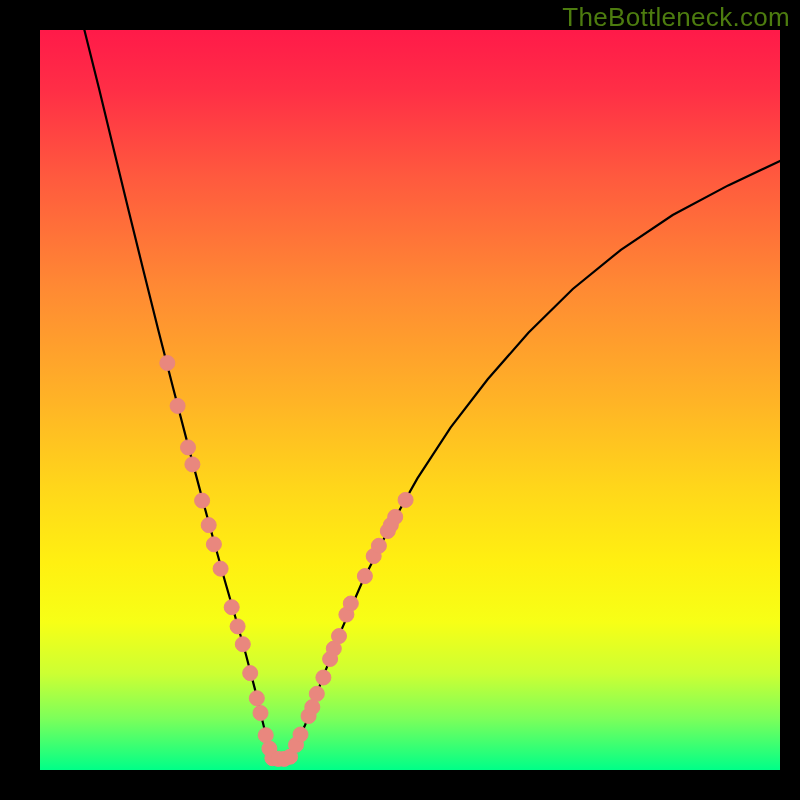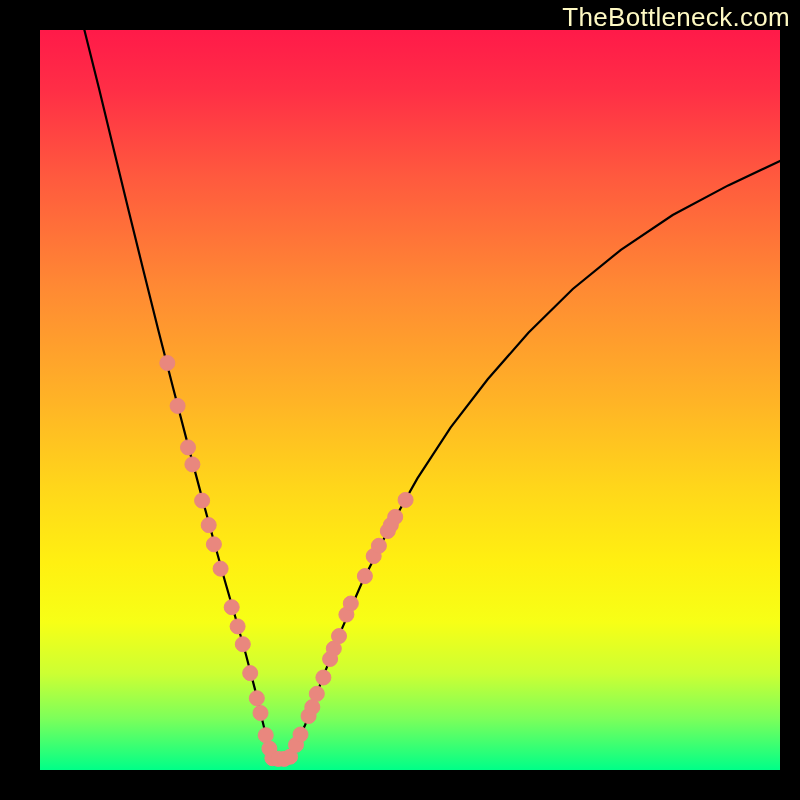--- a/index.html
+++ b/index.html
@@ -27,21 +27,21 @@
       #fff011 72%,
       #f7ff16 80%,
       #ccff33 87%,
       #7dff5a 93%,
       #00ff88 100%);
   }
   .watermark {
     position: absolute;
     top: 2px;
     right: 10px;
-    color: #fef9c3;
+    color: #4d7c0f;
     font-size: 26px;
     font-weight: 500;
     letter-spacing: 0.3px;
     font-family: Arial, Helvetica, sans-serif;
   }
   svg.plot {
     position: absolute;
     left: 0;
     top: 0;
     width: 740px;

